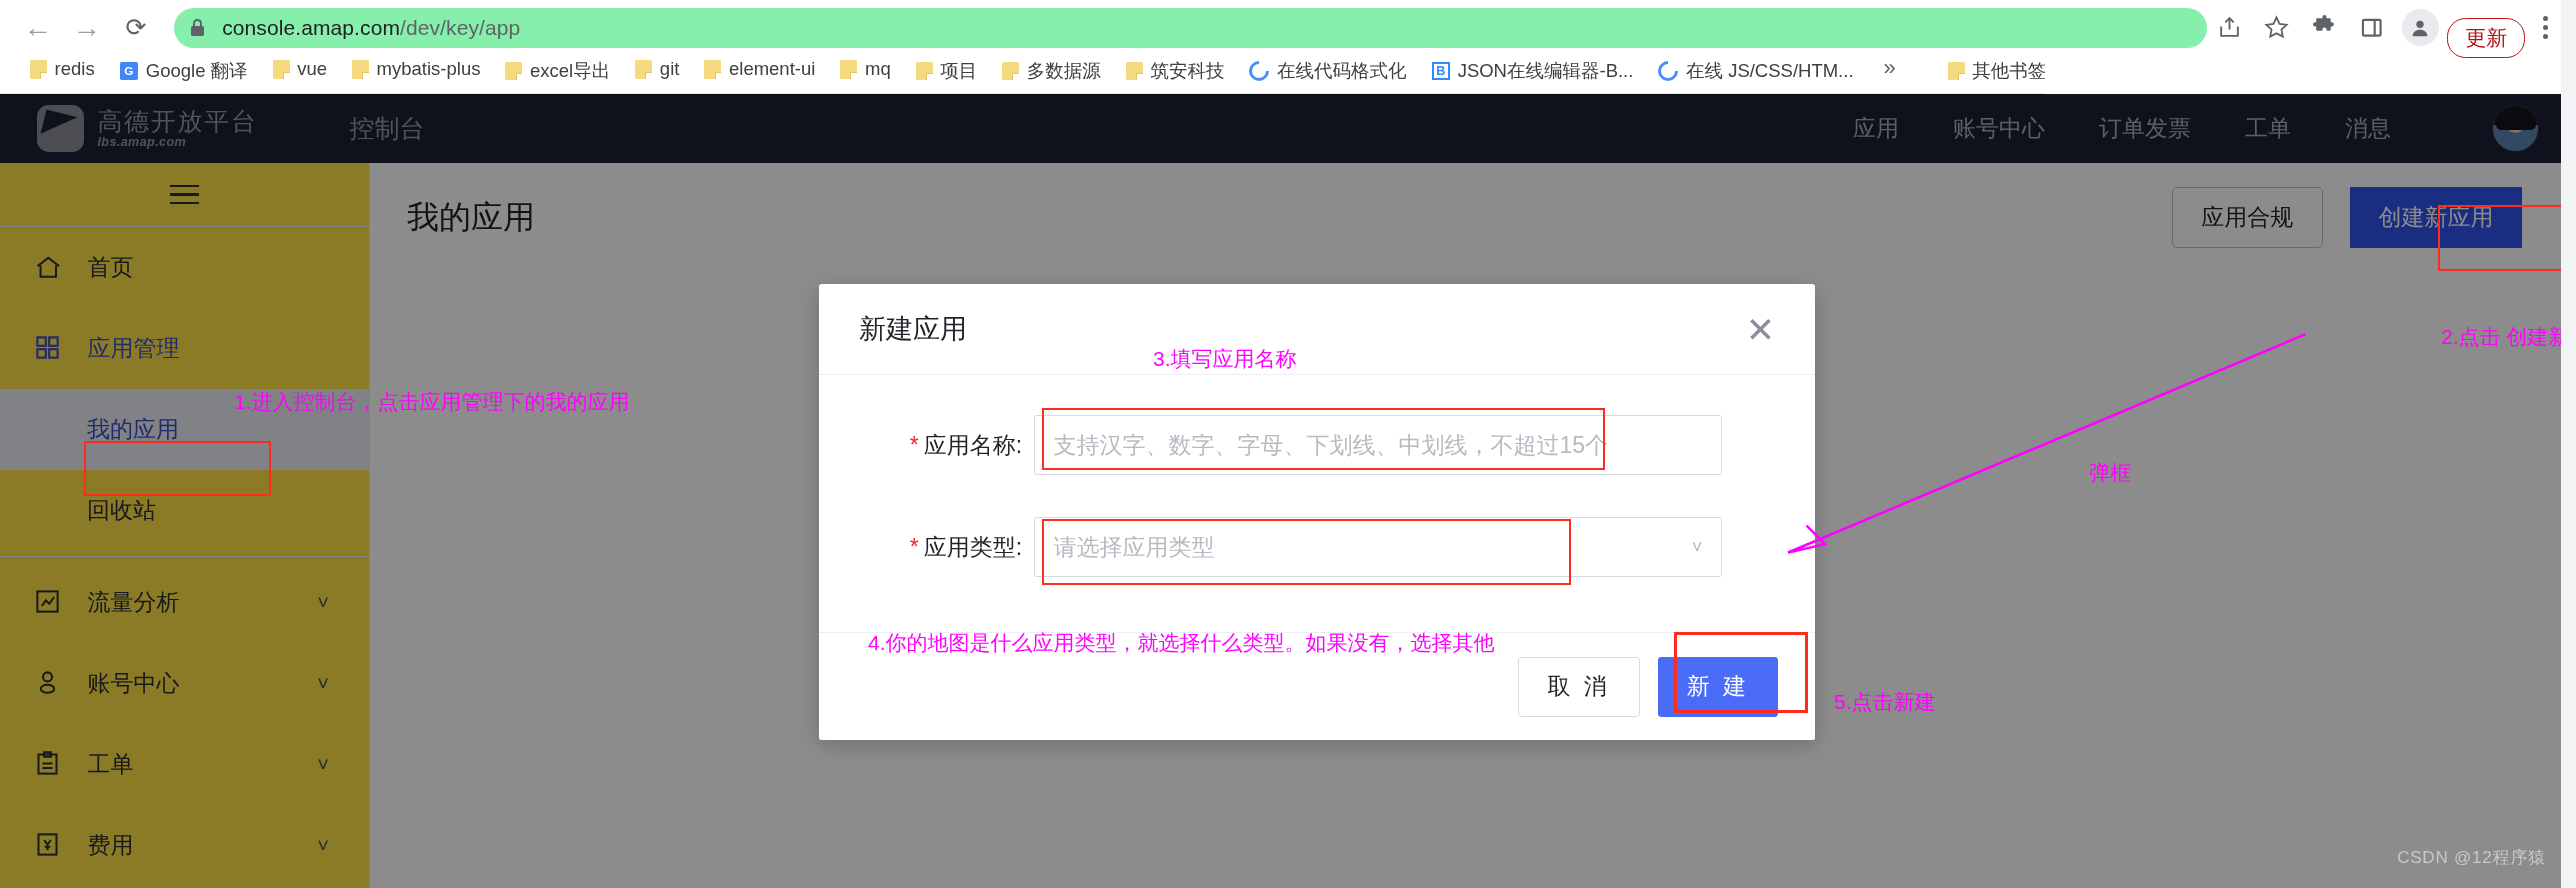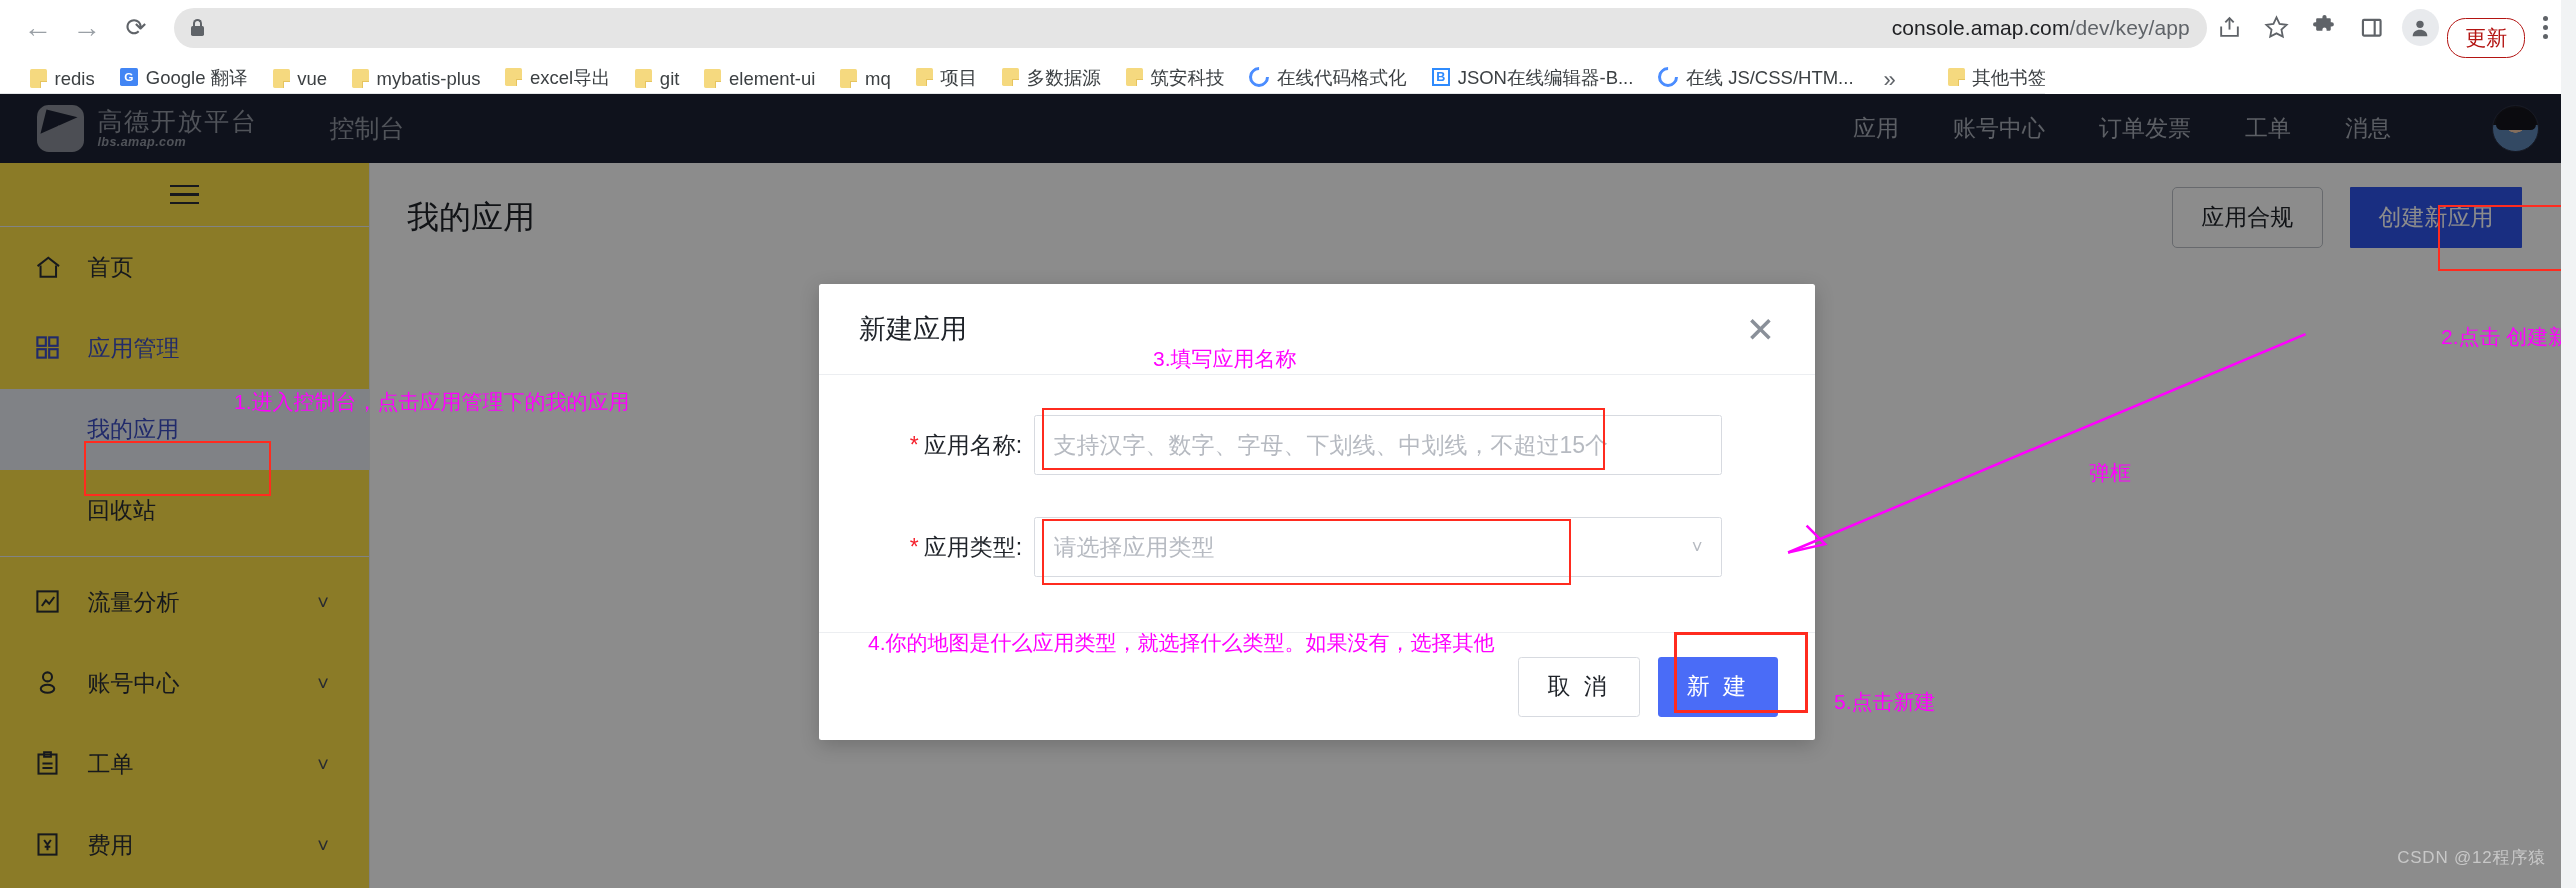--- a/index.html
+++ b/index.html
@@ -15,43 +15,43 @@
     position: absolute; left: 0; top: 0; width: 2576px; height: 55px;
     background: #ffffff; display: flex; align-items: center; padding: 0 13.4px;
   }
   .nav-btn {
     width: 49px; height: 49px; display: flex; align-items: center; justify-content: center;
     color: #9aa0a6; font-size: 28.6px; line-height: 1; border-radius: 50%;
   }
   .nav-btn.reload { color: #5f6368; font-size: 25px; }
   .omnibox {
     flex: 0 0 auto; width: 2033px; height: 40px; margin-left: 13.4px;
-    background: #e5e5e5; border-radius: 20px; display: flex; align-items: center;
-    padding: 0 17px; gap: 9px; justify-content: space-between;
+    background: #86efac; border-radius: 20px; display: flex; align-items: center;
+    padding: 0 17px; gap: 18px;
   }
   .lock-icon { width: 13.4px; height: 17px; position: relative; flex: none; }
   .lock-icon .body { position: absolute; left: 0; bottom: 0; width: 13.4px; height: 10px; background: #5f6368; border-radius: 1.7px; }
   .lock-icon .shackle { position: absolute; left: 2.5px; top: 0; width: 8.4px; height: 8.4px; border: 2.1px solid #5f6368; border-bottom: none; border-radius: 5px 5px 0 0; }
   .url { font-size: 21px; color: #202124; letter-spacing: 0.1px; white-space: nowrap; }
   .url .dim { color: #5f6368; }
   .toolbar-right { display: flex; align-items: center; gap: 3.4px; margin-left: auto; }
   .tb-icon { width: 44px; height: 44px; display: flex; align-items: center; justify-content: center; color: #5f6368; }
   .avatar-btn { width: 37px; height: 37px; border-radius: 50%; background: #e8eaed; display: flex; align-items: center; justify-content: center; margin: 0 5px; }
   .update-pill {
     border: 1.7px solid #b31412; color: #b31412; border-radius: 18.5px;
     padding: 5px 17px; font-size: 21px; white-space: nowrap; margin-top: 21px;
   }
   .kebab { width: 34px; height: 44px; display: flex; flex-direction: column; align-items: center; justify-content: center; gap: 4.2px; }
   .kebab i { width: 5px; height: 5px; border-radius: 50%; background: #5f6368; display: block; }
   .scrollbar-strip { position: absolute; right: 0; top: 0; width: 15px; height: 889px; background: #f1f3f4; }
 
   
   .bookmarks-bar {
     position: absolute; left: 0; top: 55px; width: 2045px; height: 39px;
-    background: #ffffff; display: flex; align-items: flex-end; padding: 0 20px;
+    background: #ffffff; display: flex; align-items: flex-start; padding: 0 20px;
     border-bottom: 0.8px solid #e4e6e8; gap: 5px; overflow: hidden;
   }
   .bm { display: flex; align-items: center; gap: 7.6px; padding: 3.4px 10px; border-radius: 4.2px; white-space: nowrap; }
   .bm-label { font-size: 18.5px; color: #3c4043; }
   .folder-ico { width: 17px; height: 18.5px; background: #f5d97f; border-radius: 1.7px 1.7px 2.5px 1.7px; position: relative; flex: none; }
   .folder-ico:after { content:""; position:absolute; right:0; bottom:0; width:5.9px; height:5.9px; background:#fff; border-top:1.7px solid #e6c45f; border-left:1.7px solid #e6c45f;}
   .gt-ico { width: 18.5px; height: 18.5px; background: #4285f4; color: #fff; font-size: 11.8px; font-weight: bold; display:flex; align-items:center; justify-content:center; border-radius:1.7px; flex:none; }
   .c-ico { width: 20px; height: 20px; border-radius: 50%; border: 3.4px solid #4b8dff; border-right-color: transparent; transform: rotate(-45deg); flex: none; }
   .b-ico { width: 18.5px; height: 18.5px; border: 2.5px solid #2f8bfd; color: #2f8bfd; font-size: 12.6px; font-weight: bold; display:flex; align-items:center; justify-content:center; flex:none; }
   .chev-more { font-size: 22px; color: #5f6368; padding: 0 15px; }
@@ -65,21 +65,21 @@
   }
   .logo-wrap { display: flex; align-items: center; gap: 13.4px; }
   .logo-mark { width: 47px; height: 47px; background: #8b8f99; border-radius: 11.8px; position: relative; overflow: hidden; flex: none; }
   .logo-mark .arrow {
     position: absolute; left: 5.9px; top: 7.6px; width: 0; height: 0;
     border-left: 32px solid #1d2233; border-bottom: 25px solid transparent; transform: rotate(14deg);
   }
   .logo-mark .notch { position: absolute; left: 17px; top: 22px; width: 13.4px; height: 25px; background: #8b8f99; transform: rotate(18deg); }
   .logo-text .l1 { font-size: 25px; color: #9297a3; letter-spacing: 1.7px; line-height: 1.05; }
   .logo-text .l2 { font-size: 12.6px; color: #9297a3; font-style: italic; font-weight: bold; letter-spacing: 0.4px; }
-  .console-label { font-size: 25px; color: #9297a3; margin-left: 72px; }
+  .console-label { font-size: 25px; color: #9297a3; margin-left: 92px; }
   .header-nav { margin-left: auto; display: flex; align-items: center; gap: 54px; }
   .header-nav a { font-size: 23px; color: #a8adb8; text-decoration: none; white-space: nowrap; }
   .user-avatar {
     width: 47px; height: 47px; border-radius: 50%; margin-left: 47px; flex: none;
     background: radial-gradient(circle at 50% 34%, #f0c9a8 0 30%, transparent 31%), linear-gradient(#1b1b22 0 42%, #5d85b5 42% 100%);
     border: 0.8px solid #2b3145; overflow: hidden; position: relative;
   }
   .user-avatar .hair { position: absolute; left: 3.4px; top: 1.7px; width: 40px; height: 22px; background: #14141c; border-radius: 20px 20px 6.7px 6.7px; }
 
   

